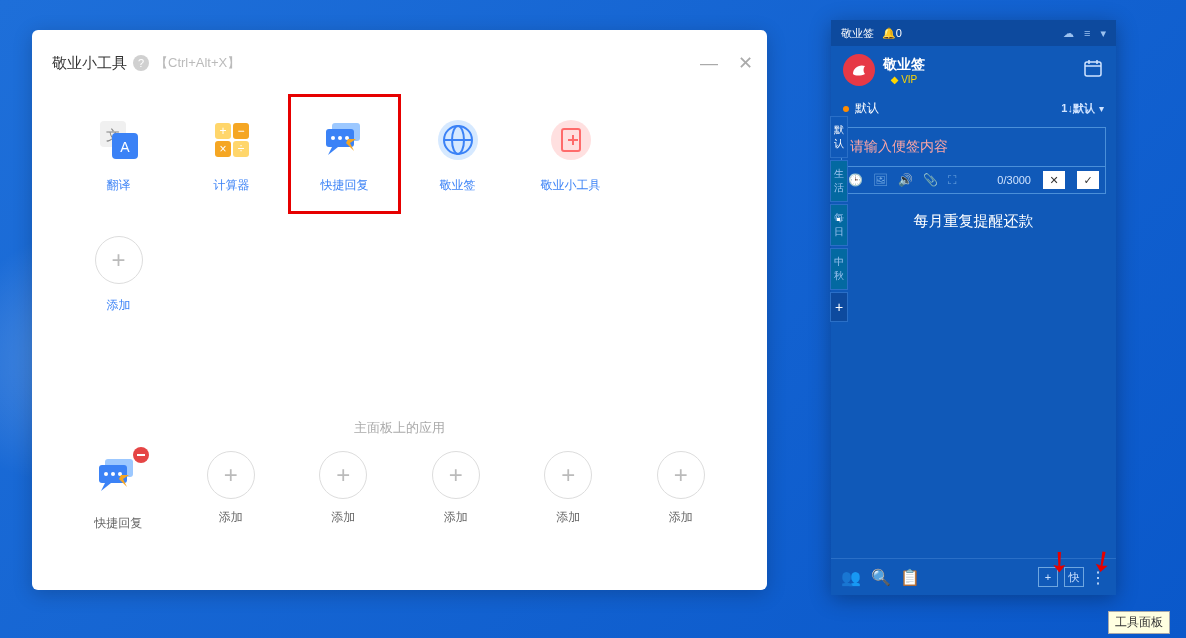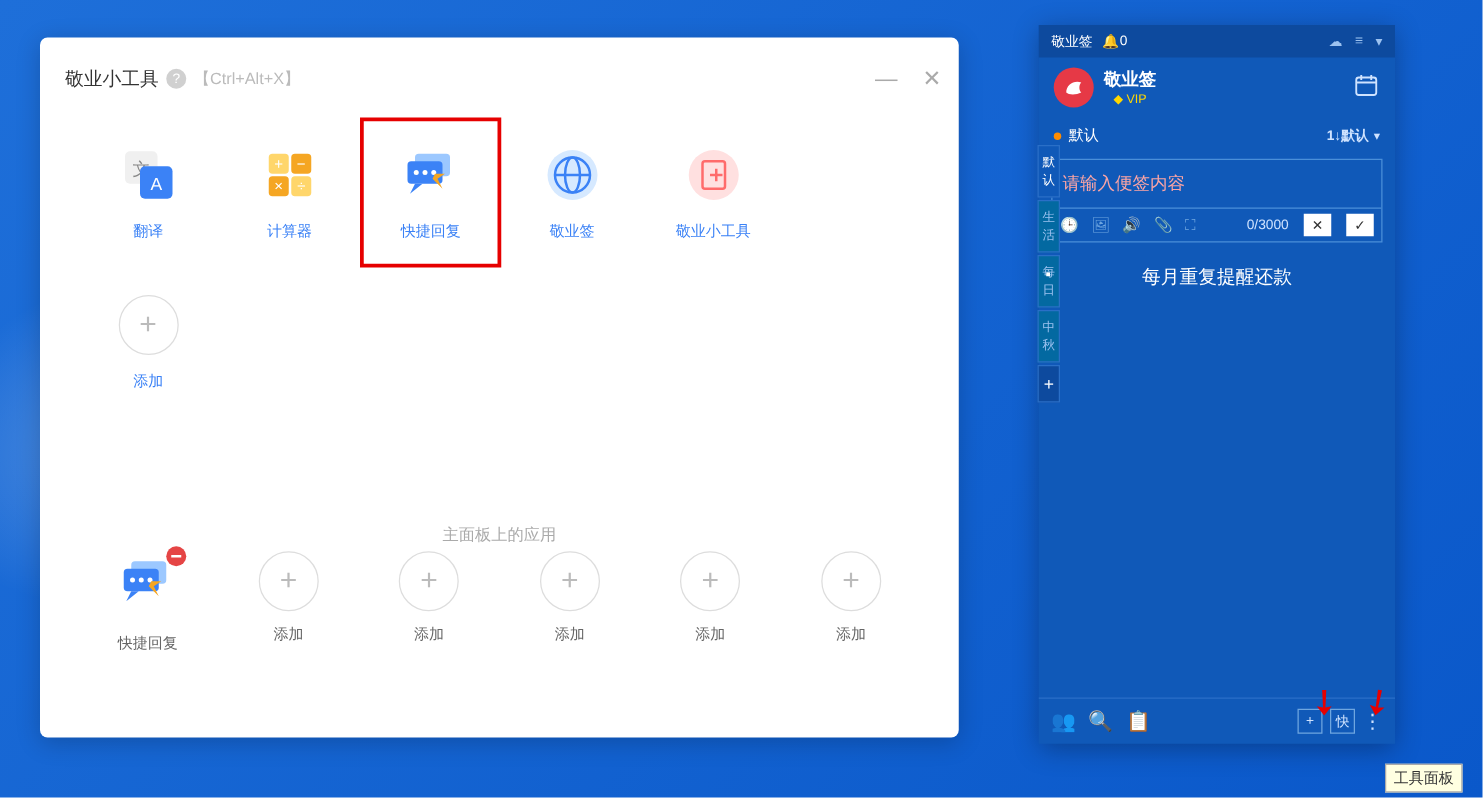--- a/index.html
+++ b/index.html
@@ -15,21 +15,21 @@
 .tw-min, .tw-close { color: #aaa; font-size: 18px; padding: 0 10px; cursor: pointer; }
 
 .tools-grid { display: flex; flex-wrap: wrap; padding: 10px 30px; gap: 0; }
 .tool-item { width: 113px; height: 120px; display: flex; flex-direction: column; align-items: center; justify-content: center; cursor: pointer; }
 .tool-icon-wrap { width: 50px; height: 50px; display: flex; align-items: center; justify-content: center; margin-bottom: 12px; }
 .tool-label { font-size: 12px; color: #3b82f6; }
 .highlighted { border: 3px solid #e60000; }
 
 .add-circle { width: 48px; height: 48px; border: 1px solid #ddd; border-radius: 50%; display: flex; align-items: center; justify-content: center; color: #bbb; font-size: 24px; }
 
-.section-title { text-align: center; color: #aaa; font-size: 13px; margin-top: 75px; margin-bottom: 4px; }
+.section-title { text-align: center; color: #aaa; font-size: 13px; margin-top: 75px; margin-bottom: 14px; }
 .bottom-row { display: flex; padding: 0 30px; gap: 0; }
 .bottom-item { width: 113px; display: flex; flex-direction: column; align-items: center; cursor: pointer; }
 .bottom-label { font-size: 12px; color: #666; margin-top: 10px; }
 .remove-badge { position: absolute; top: -4px; right: -6px; width: 16px; height: 16px; border-radius: 50%; background: #e54545; display: flex; align-items: center; justify-content: center; }
 .remove-badge::after { content: ""; width: 8px; height: 2px; background: #fff; }
 
 
 .sidebar-app { position: absolute; right: 70px; top: 20px; width: 285px; height: 575px; background: #1059b8; color: #fff; box-shadow: 0 4px 20px rgba(0,0,0,0.3); display: flex; flex-direction: column; }
 .sa-top { display: flex; align-items: center; height: 26px; padding: 0 10px; font-size: 11px; background: #0d4a9e; }
 .sa-top-icons { margin-left: auto; display: flex; gap: 10px; color: #9cc2f0; }

